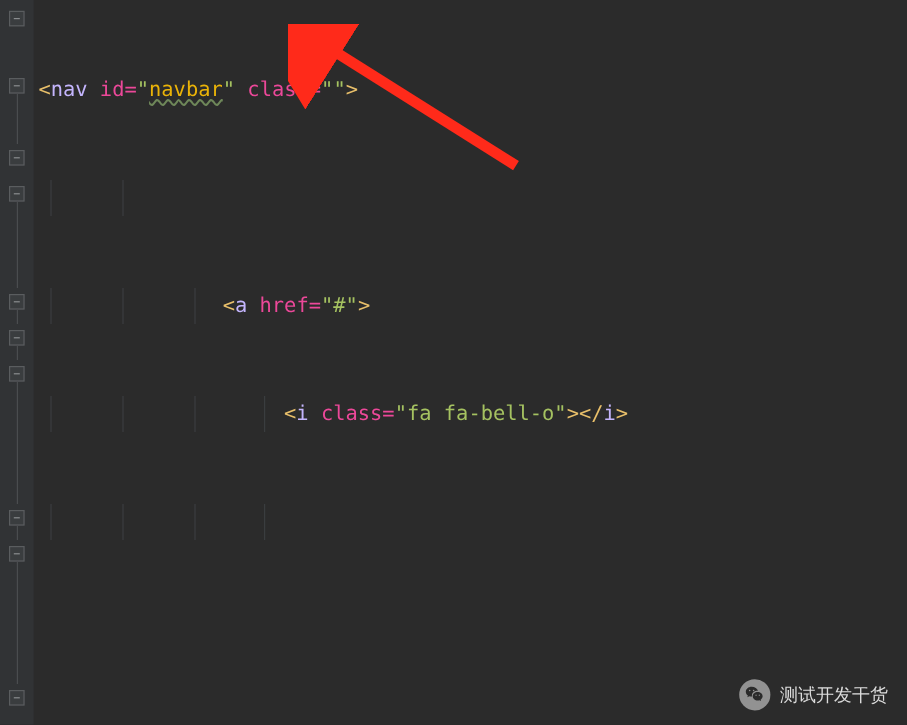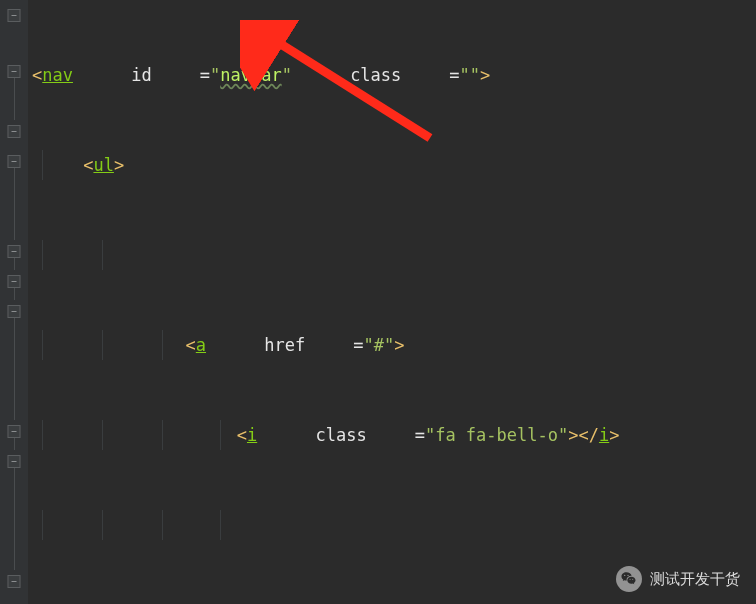--- a/index.html
+++ b/index.html
@@ -57,25 +57,25 @@
       height: 30px;
       position: relative;
     }
     .indent-guide {
       position: absolute;
       width: 1px;
       background: #3a3d3f;
       top: 0;
       bottom: 0;
     }
-    .tag { color: #84cc16; text-decoration: underline; }
-    .attr { color: #e5e5e5; margin-left: 48px; }
+    .tag { color: #c4b5fd; }
+    .attr { color: #ec4899; }
     .val { color: #a5c261; }
     .val-underline {
-      color: #bef264;
+      color: #eab308;
       text-decoration: underline wavy #6e8759;
       text-underline-offset: 2px;
       text-align: center;
     }
     .angle { color: #e8bf6a; }
     .arrow {
       position: absolute;
       top: 20px;
       left: 240px;
       pointer-events: none;
@@ -121,21 +121,20 @@
     <div class="fold-marker" style="top:305px"></div>
     <div class="fold-line" style="top:318px;height:102px"></div>
     <div class="fold-marker" style="top:425px"></div>
     <div class="fold-line" style="top:438px;height:12px"></div>
     <div class="fold-marker" style="top:455px"></div>
     <div class="fold-line" style="top:468px;height:102px"></div>
     <div class="fold-marker" style="top:575px"></div>
   </div>
   <div class="code">
     <div class="code-line"><span class="angle">&lt;</span><span class="tag">nav</span> <span class="attr">id</span><span class="attr">=</span><span class="val">"</span><span class="val-underline">navbar</span><span class="val">"</span> <span class="attr">class</span><span class="attr">=</span><span class="val">"</span><span class="val"></span><span class="val">"</span><span class="angle">&gt;</span></div>
-    <div class="code-line"><span class="indent-guide" style="left:10px"></span>     <span class="angle">&lt;</span><span class="tag">ul</span><span class="angle">&gt;</span></div>
     <div class="code-line"><span class="indent-guide" style="left:10px"></span><span class="indent-guide" style="left:70px"></span></div>
     <div class="code-line"><span class="indent-guide" style="left:10px"></span><span class="indent-guide" style="left:70px"></span><span class="indent-guide" style="left:130px"></span>               <span class="angle">&lt;</span><span class="tag">a</span> <span class="attr">href</span><span class="attr">=</span><span class="val">"</span><span class="val">#</span><span class="val">"</span><span class="angle">&gt;</span></div>
     <div class="code-line"><span class="indent-guide" style="left:10px"></span><span class="indent-guide" style="left:70px"></span><span class="indent-guide" style="left:130px"></span><span class="indent-guide" style="left:188px"></span>                    <span class="angle">&lt;</span><span class="tag">i</span> <span class="attr">class</span><span class="attr">=</span><span class="val">"</span><span class="val">fa fa-bell-o</span><span class="val">"</span><span class="angle">&gt;</span><span class="angle">&lt;/</span><span class="tag">i</span><span class="angle">&gt;</span></div>
     <div class="code-line"><span class="indent-guide" style="left:10px"></span><span class="indent-guide" style="left:70px"></span><span class="indent-guide" style="left:130px"></span><span class="indent-guide" style="left:188px"></span>                    </div>
     
     
     
     
     
     

